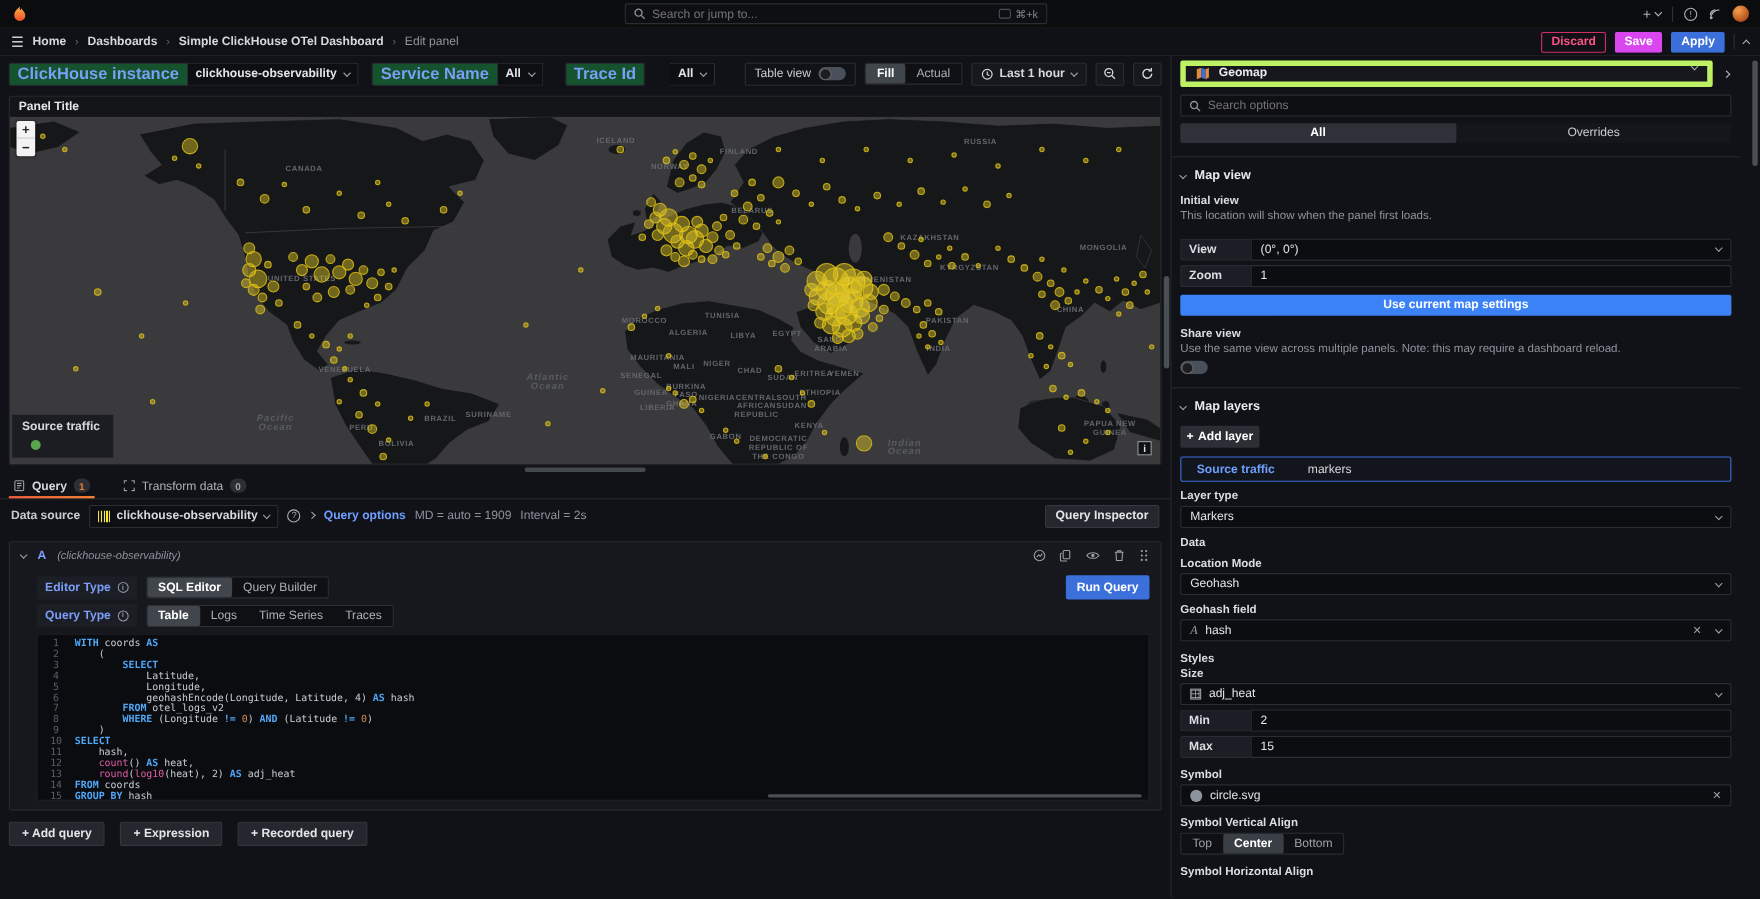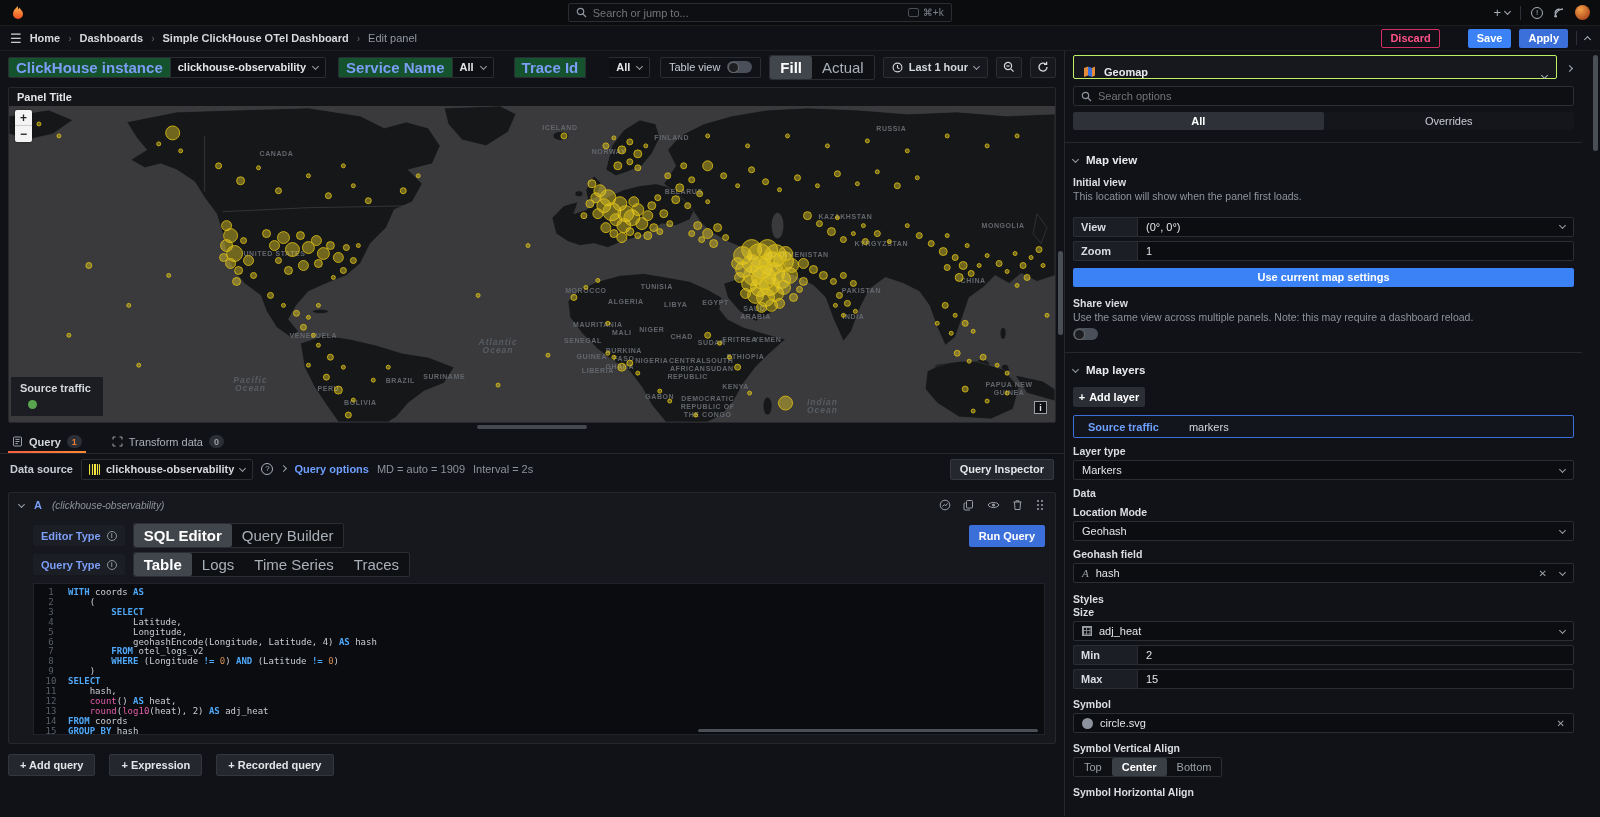--- a/index.html
+++ b/index.html
@@ -25,39 +25,39 @@
 
   
   #crumbbar { height:25px; background:#101116; border-bottom:1px solid #1c1e22; display:flex; align-items:center; padding:0 10px; gap:8px; }
   #hamburger { color:#c9cdd3; font-size:13px; }
   .crumb { color:#d5d8dd; font-weight:bold; font-size:11px; }
   .crumb.dim { color:#9096a0; font-weight:normal; }
   .crumb-sep { color:#63676d; font-size:10px; }
   #crumb-actions { margin-left:auto; display:flex; align-items:center; gap:8px; }
   .btn { height:19px; border-radius:2px; display:inline-flex; align-items:center; padding:0 8px; font-size:11px; font-weight:bold; border:1px solid transparent; }
   .btn-danger { color:#ff5286; border-color:#cf2f63; background:transparent; }
-  .btn-secondary { background:#3b82f6; color:#fff;margin-left:20px; }
+  .btn-secondary { background:#d946ef; color:#fff; }
   .btn-primary { background:#3b6fd9; color:#fff; }
 
   
   #main { display:flex; height:765px; }
   #left { width:1064px; position:relative; }
   #right { width:536px; border-left:1px solid #26282d; background:#111217; position:relative; padding:4px 26px 0 8px; overflow:hidden; }
 
   
   #ltoolbar { height:32px; display:flex; align-items:center; padding:0 8px; gap:6px; }
   .varbox { display:flex; }
   .varlabel { height:21px; display:flex; align-items:center; padding:0 7px; background:#14532d; border:1px solid #2a2d32; border-radius:2px 0 0 2px; color:#7c9ef7; font-size:15px; font-weight:bold; }
   .varvalue { height:21px; display:flex; align-items:center; gap:7px; padding:0 7px; background:#0e0f13; border:1px solid #2a2d32; border-left:none; border-radius:0 2px 2px 0; color:#e3e5e8; font-weight:bold; }
   #ltb-right { margin-left:auto; display:flex; align-items:center; gap:8px; }
   .tvwrap { height:21px; border:1px solid #2a2d32; border-radius:2px; display:flex; align-items:center; gap:7px; padding:0 8px; color:#c9cdd3; }
   .tog { width:25px; height:12px; border-radius:7px; background:#4a5059; position:relative; flex:none; }
   .tog::after { content:""; position:absolute; left:2px; top:1.5px; width:9px; height:9px; border-radius:50%; background:#1b1d21; box-shadow:0 0 0 1px #666; }
   .seg { display:inline-flex; background:#0e1014; border:1px solid #2a2d32; border-radius:2px; }
-  .seg > span { padding:3px 10px; font-size:15px; color:#aab0b8; border-radius:2px; }
+  .seg > span { padding:3px 10px; font-size:11px; color:#aab0b8; border-radius:2px; }
   .seg > span.on { background:#41454c; color:#fff; font-weight:bold; }
   .toolbox { height:21px; border:1px solid #2a2d32; border-radius:2px; display:flex; align-items:center; gap:6px; padding:0 8px; color:#d5d8dd; font-weight:bold; background:#16181d; }
   .toolbox.icononly { padding:0 6px; }
 
   
   #panel { margin:4px 8px 0 8px; height:336px; background:#141519; border:1px solid #26282d; border-radius:2px; display:flex; flex-direction:column; }
   #panel-head { height:18px; display:flex; align-items:center; padding:0 8px; }
   #panel-title { font-size:11px; font-weight:bold; color:#e3e5e8; }
   #map { position:relative; flex:1; overflow:hidden; }
   #map svg { display:block; width:100%; height:100%; }
@@ -110,21 +110,21 @@
   #sql .n { color:#cf8a4e; }
   #hscroll { position:absolute; right:6px; bottom:2px; width:340px; height:3px; background:#4a4e55; border-radius:2px; }
 
   #addrow { display:flex; gap:14px; margin:10px 8px; }
   .addbtn { height:22px; background:#24272d; border:1px solid #33363c; border-radius:2px; display:flex; align-items:center; padding:0 11px; color:#e3e5e8; font-weight:bold; }
 
   #lscroll { position:absolute; right:1px; top:200px; width:5px; height:84px; background:#4a4e55; border-radius:3px; }
 
   
   #opt-head-row { display:flex; align-items:center; gap:8px; }
-  #opt-head { flex:1; height:24px; border:1px solid #bef264; border-radius:2px; background:#16181d; display:flex; align-items:flex-end; gap:8px; padding:0 9px; }
+  #opt-head { flex:1; height:24px; border:5px solid #bef264; border-radius:2px; background:#16181d; display:flex; align-items:flex-start; gap:8px; padding:0 9px; }
   #opt-head .title { font-weight:bold; color:#e8eaed; }
   #opt-head .chv { margin-left:auto; color:#aab0b8; }
   #opt-collapse { color:#aab0b8; padding:0 2px; }
 
   .optsearch { margin-top:7px; height:20px; background:#0e0f13; border:1px solid #2a2d32; border-radius:2px; display:flex; align-items:center; gap:6px; padding:0 7px; color:#8d939c; }
   .optsearch input { flex:1; background:transparent; border:none; outline:none; color:#9aa0a8; font-size:11px; font-family:inherit; }
 
   #opt-tabs { margin-top:6px; display:flex; background:#15161b; border-radius:2px; }
   #opt-tabs div { flex:1; height:18px; display:flex; align-items:center; justify-content:center; color:#c9cdd3; }
   #opt-tabs div.on { background:#2e3138; border-radius:2px; color:#fff; font-weight:bold; }

